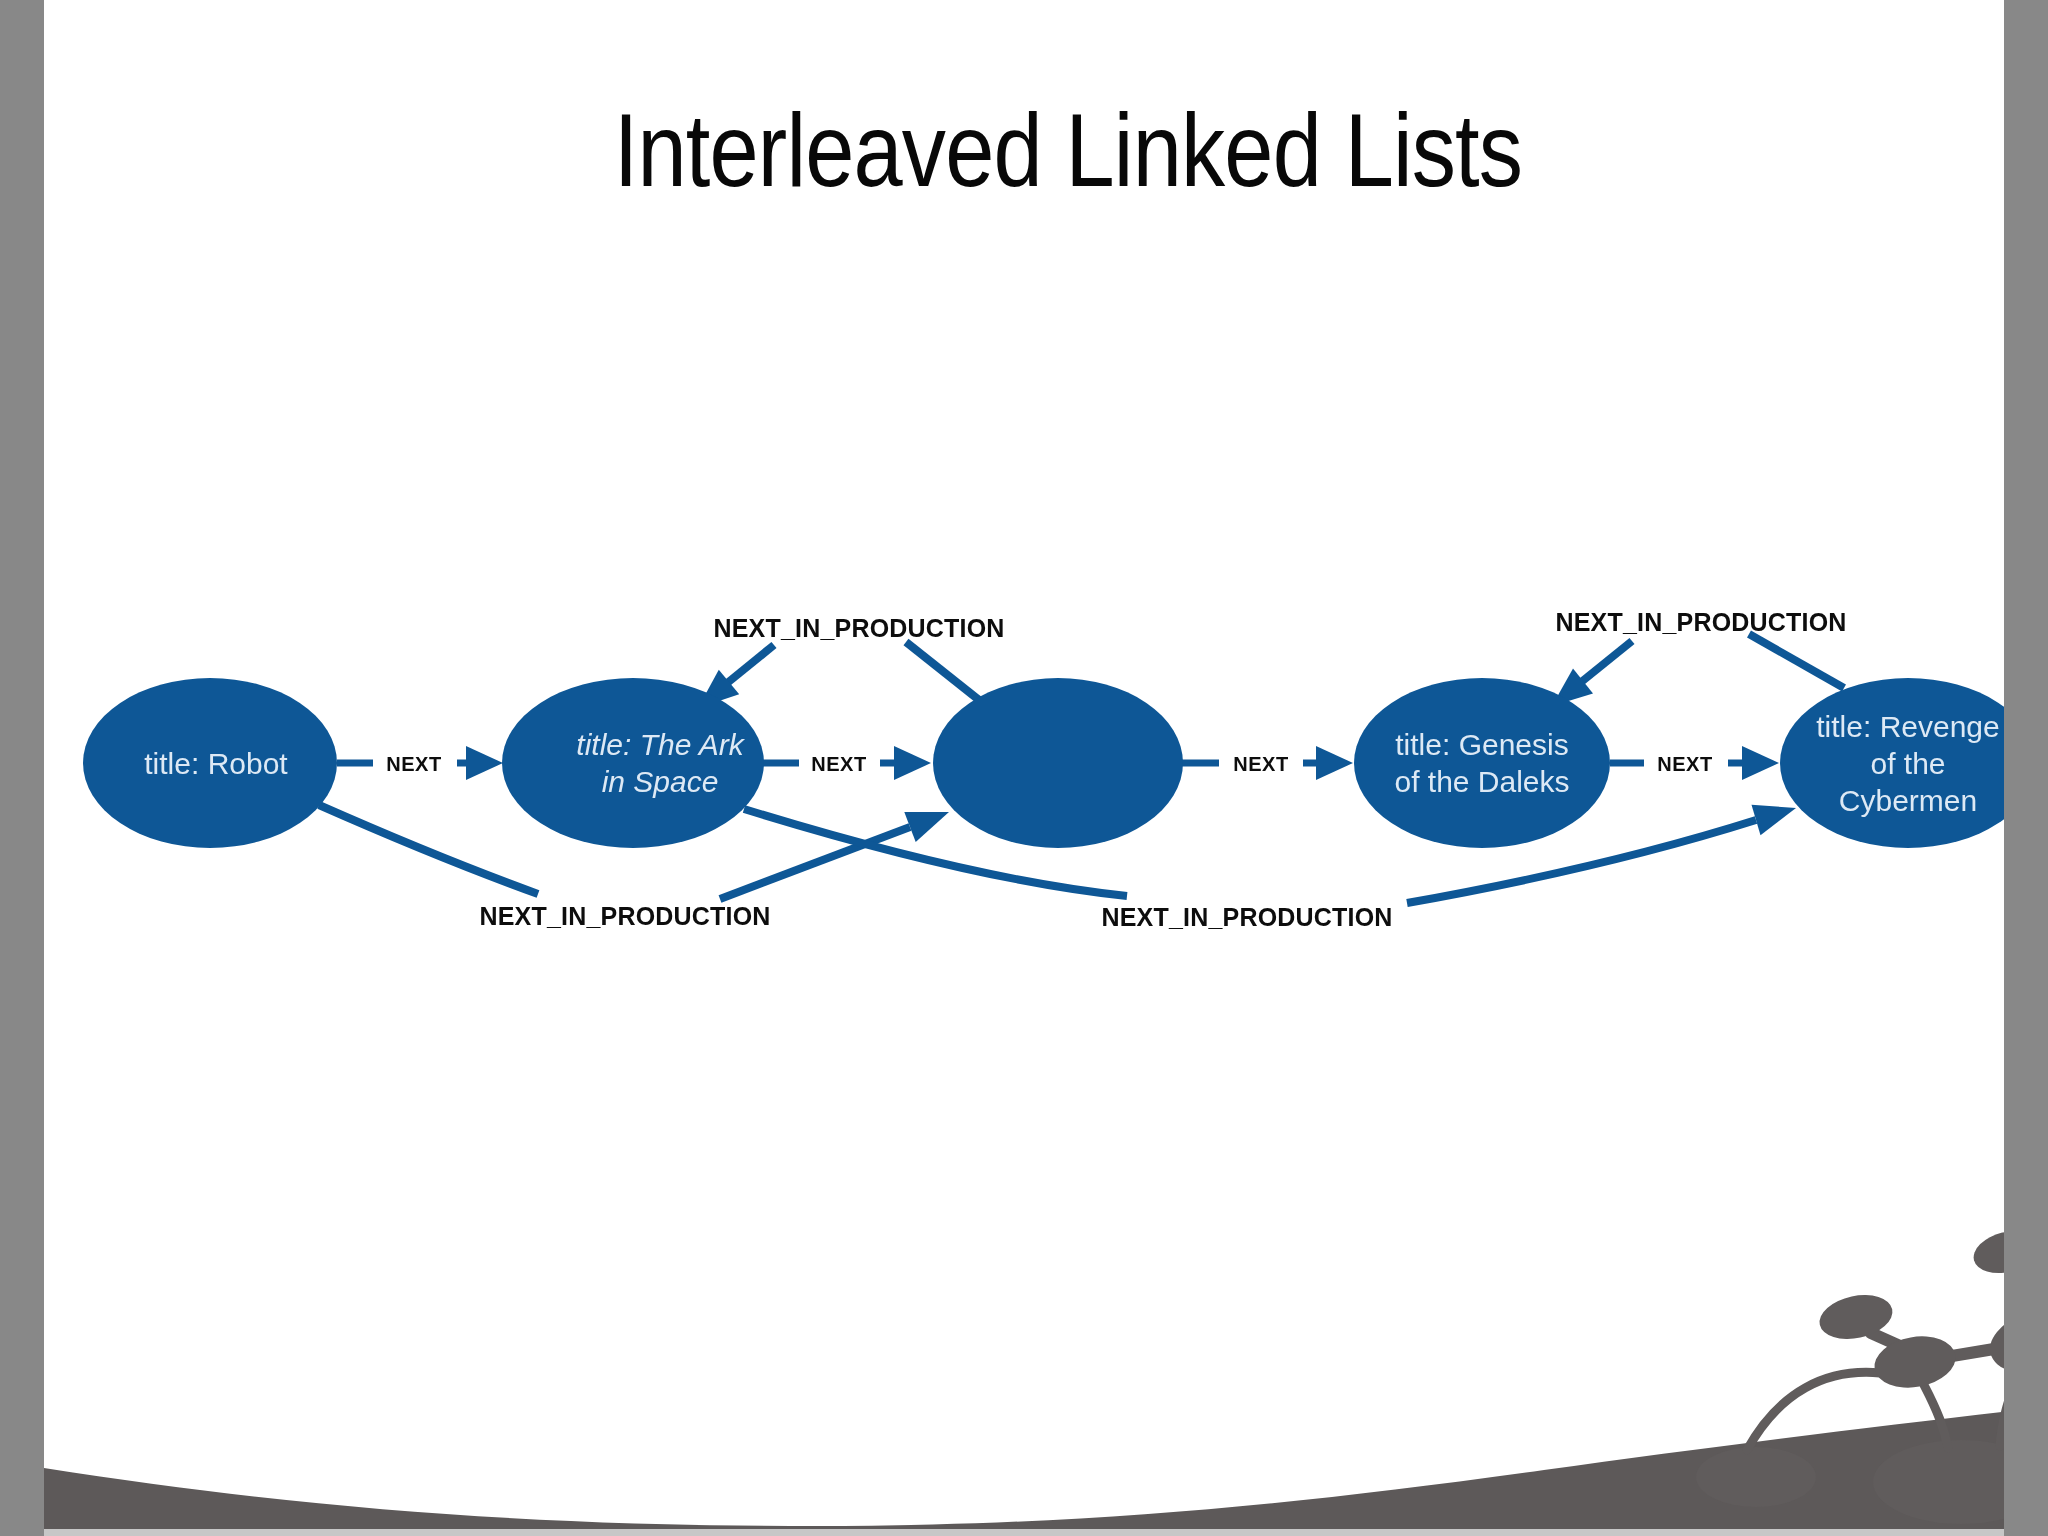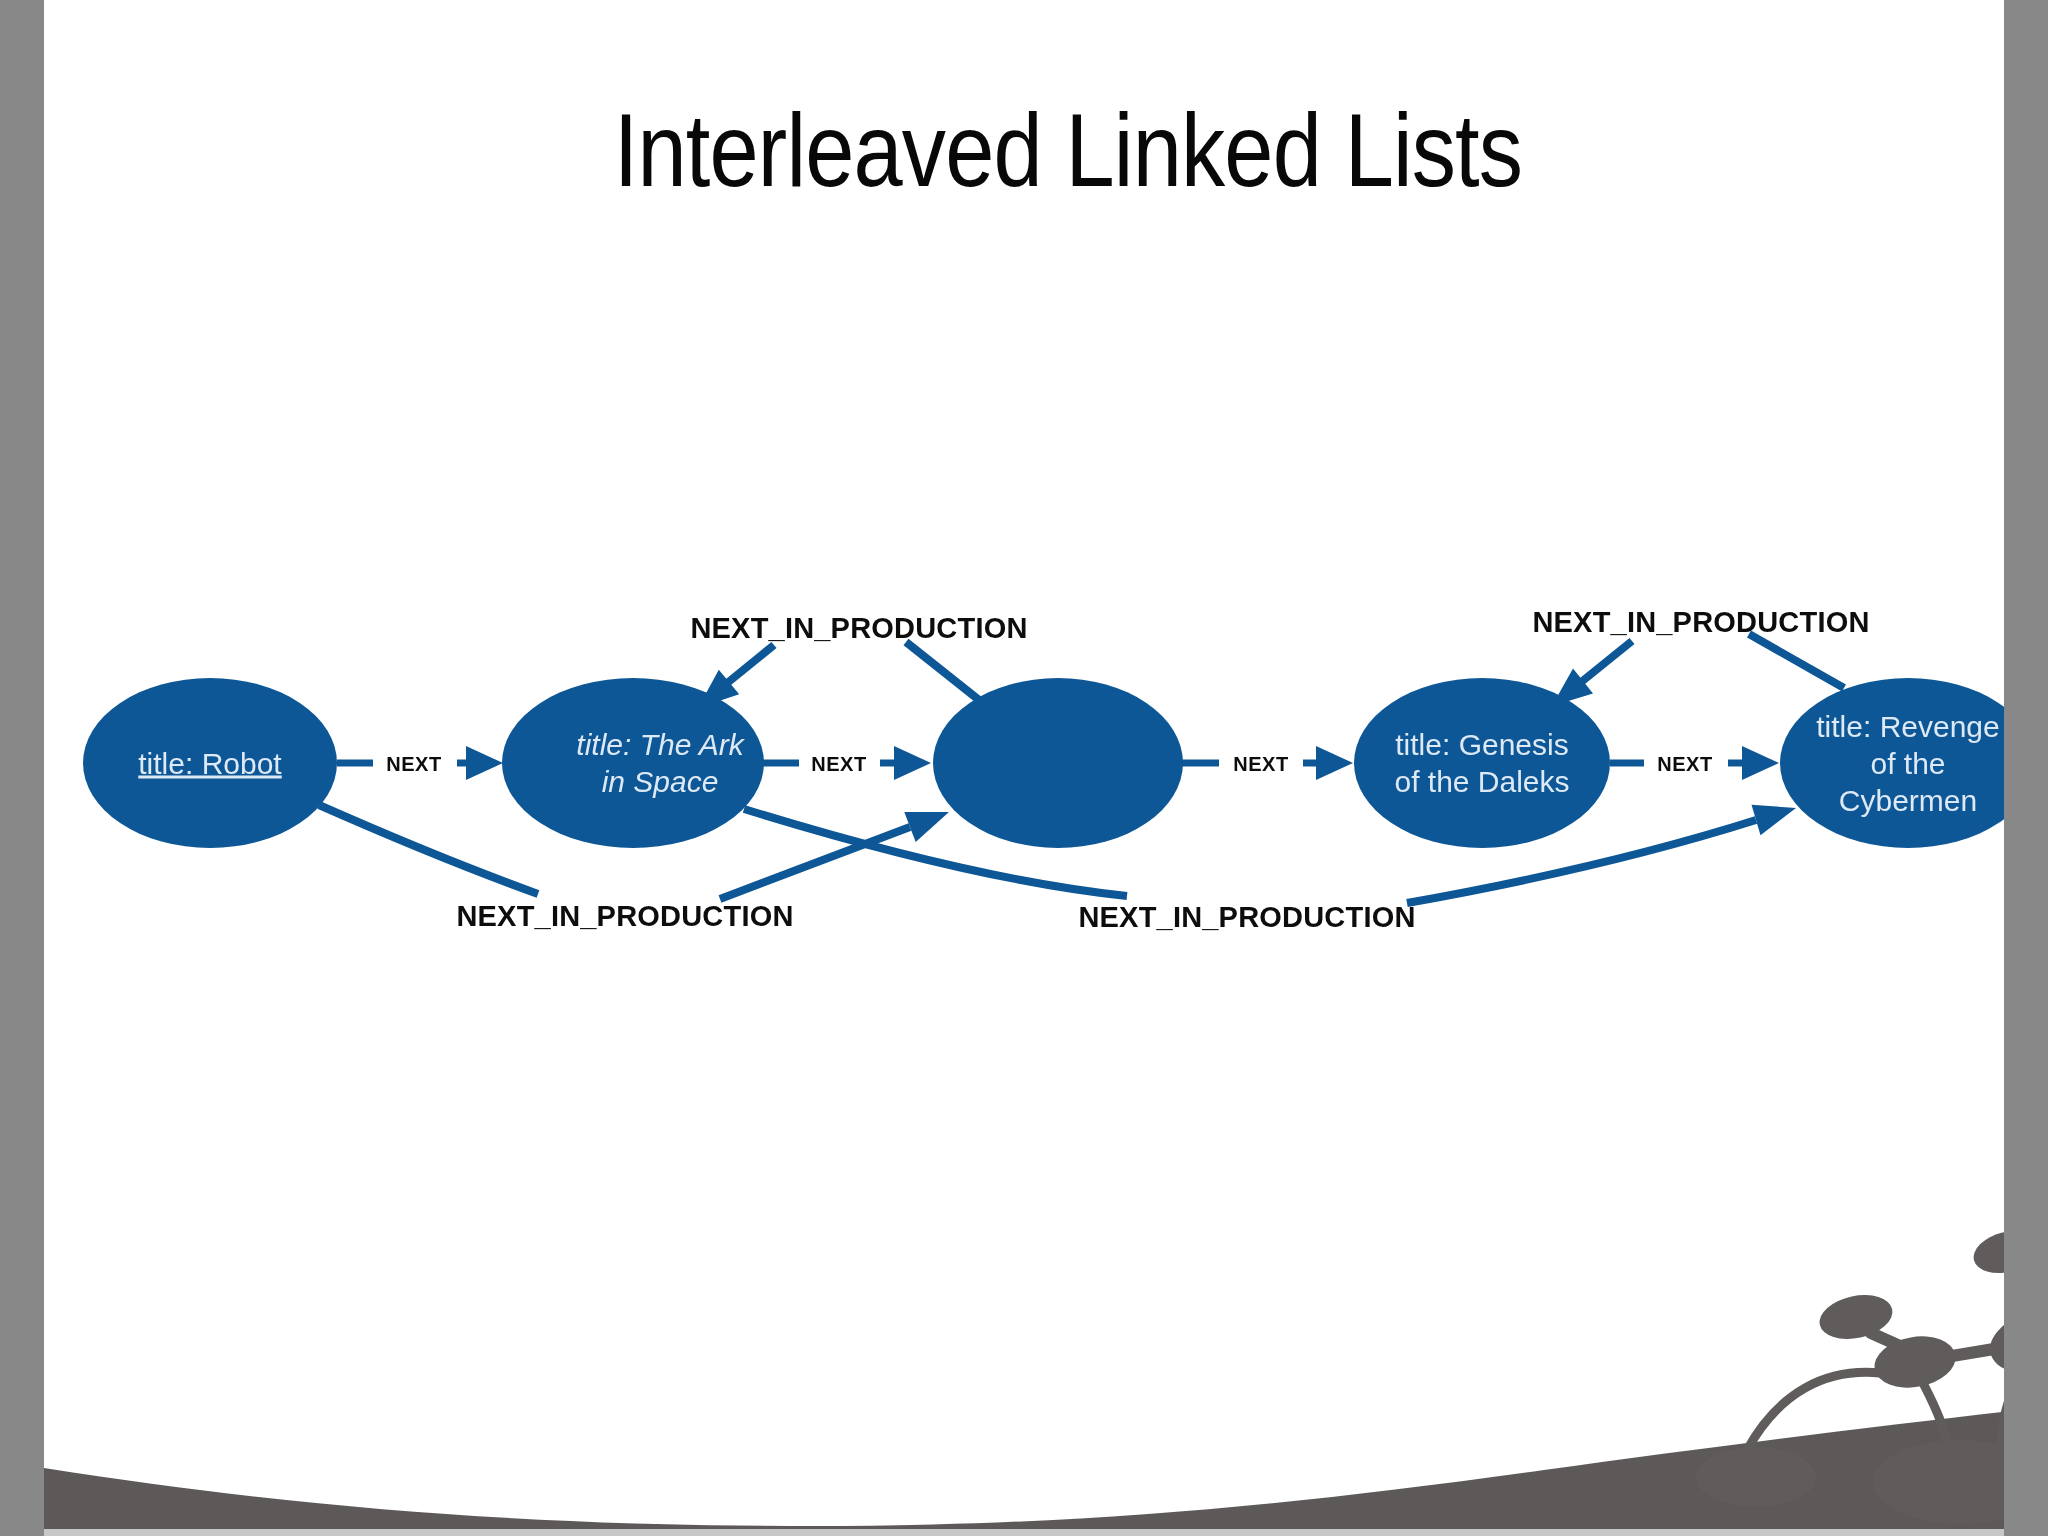--- a/index.html
+++ b/index.html
@@ -40,21 +40,21 @@
     position:absolute;transform:translate(-50%,-50%);text-align:center;
     color:var(--node_text);font-size:30px;line-height:37px;font-weight:400;
     white-space:nowrap;
   }
   .node-label span{display:block;}
   .rel-label{
     position:absolute;transform:translate(-50%,-50%);
     color:var(--label_text);font-weight:700;white-space:nowrap;text-align:center;
   }
   .rel-next{font-size:20px;letter-spacing:0.5px;}
-  .rel-prod{font-size:29px;letter-spacing:0.2px;}
+  .rel-prod{font-size:25px;letter-spacing:0.2px;}
 </style>
 </head>
 <body>
 
 <div class="canvas">
 
   <div class="slide-title">Interleaved Linked Lists</div>
 
   <svg class="layer" width="2048" height="1536" viewBox="0 0 2048 1536">
 
@@ -125,21 +125,21 @@
         <ellipse class="deco-fill" cx="1963" cy="1252" rx="34" ry="20" transform="rotate(-14 1963 1252)"></ellipse>
         <ellipse class="deco-fill" cx="1812" cy="1317" rx="37" ry="21" transform="rotate(-12 1812 1317)"></ellipse>
         <ellipse class="deco-fill" cx="1871" cy="1362" rx="41" ry="25" transform="rotate(-10 1871 1362)"></ellipse>
         <ellipse class="deco-fill" cx="1997" cy="1341" rx="52" ry="31" transform="rotate(-14 1997 1341)"></ellipse>
       </g>
 
       <rect class="strip" x="0" y="1529" width="2048" height="7"></rect>
     </g>
   </svg>
 
-  <div class="node-label" style="left:166px;top:763px;text-decoration:underline;">
+  <div class="node-label" style="left:172px;top:763px;">
     <span>title: Robot</span>
   </div>
   <div class="node-label" style="left:616px;top:763px;font-style:italic;">
     <span>title: The Ark</span>
     <span>in Space</span>
   </div>
   <div class="node-label" style="left:1438px;top:763px;">
     <span>title: Genesis</span>
     <span>of the Daleks</span>
   </div>

